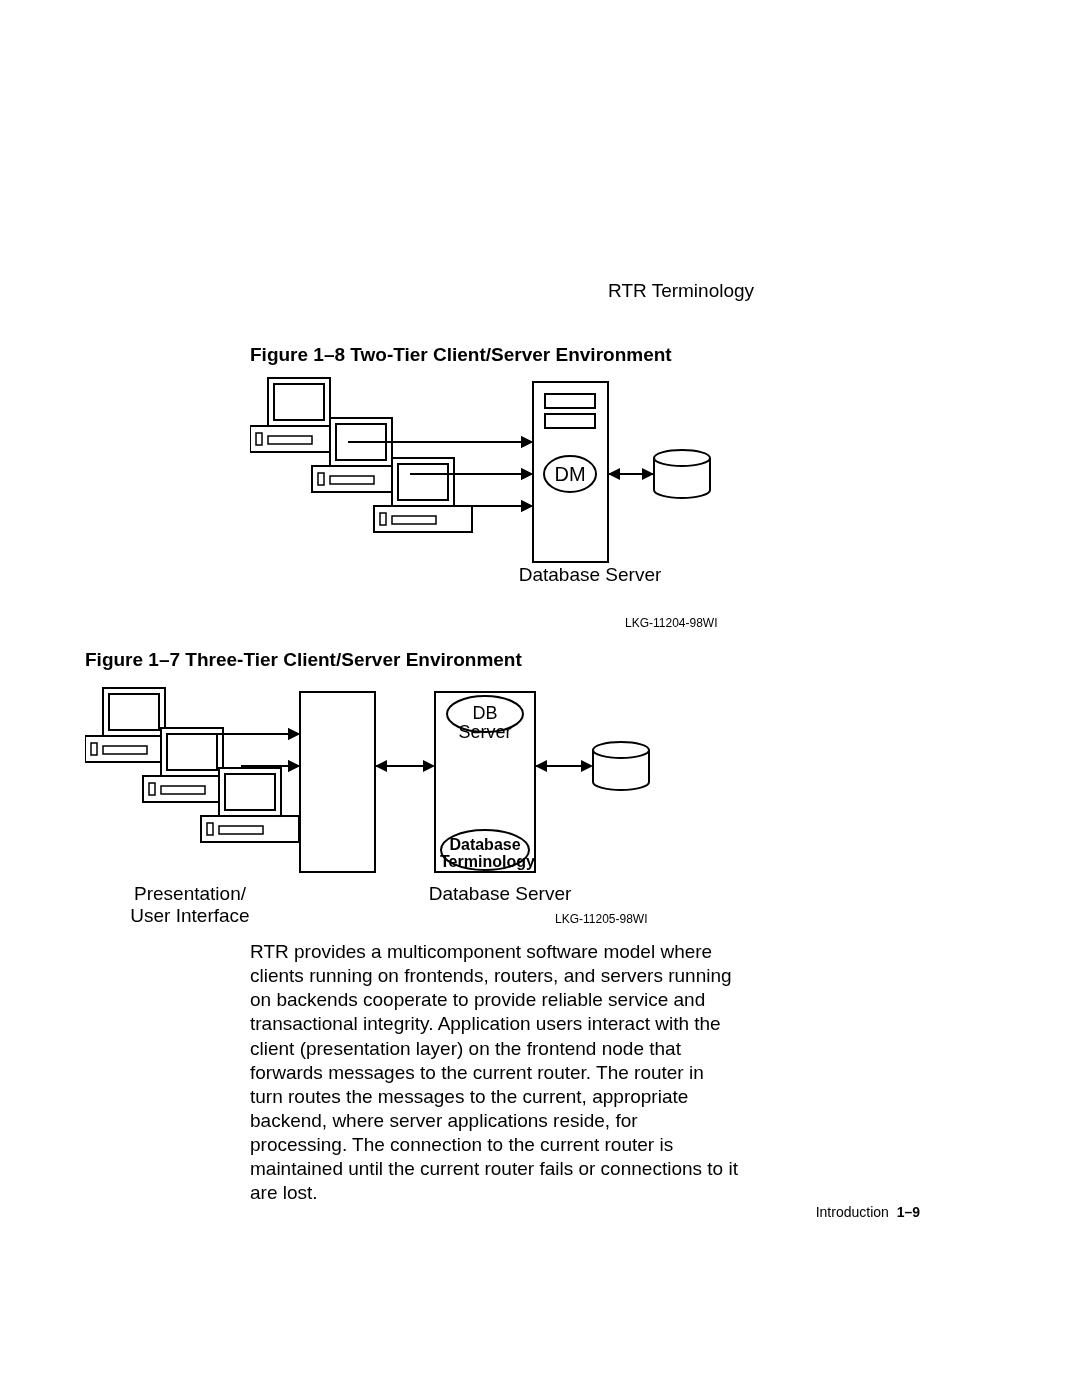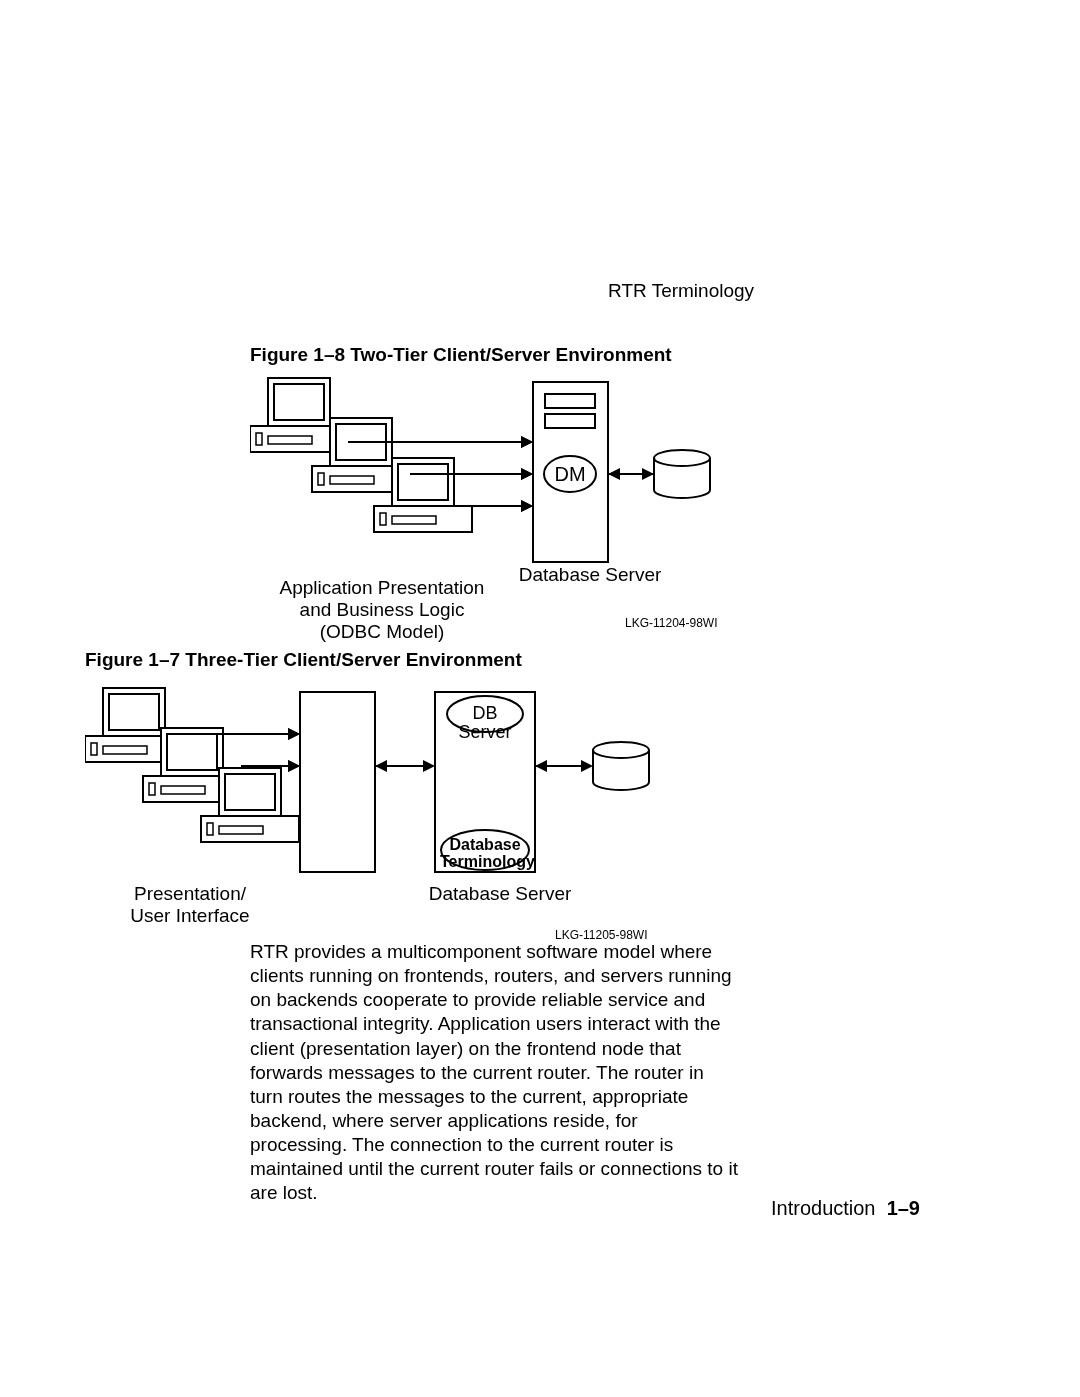--- a/index.html
+++ b/index.html
@@ -6,21 +6,21 @@
   body{width:1080px;height:1397px;position:relative;font-family:Helvetica,Arial,sans-serif;color:#000;}
   .page{position:absolute;left:0;top:0;width:1080px;height:1397px;border-radius:16px;}
   .rtr-term{position:absolute;left:608px;top:280px;font-size:19px;}
   .cap{position:absolute;font-weight:bold;font-size:19px;}
   .cap1{left:250px;top:344px;}
   .cap2{left:85px;top:649px;}
   .svgwrap{position:absolute;}
   .lbl{font-size:19px;text-align:center;position:absolute;line-height:1.15em;}
   .lkg{position:absolute;font-size:12px;}
   .body{position:absolute;left:250px;top:940px;width:488px;font-size:19px;line-height:1.27em;}
-  .footer{position:absolute;right:160px;bottom:177px;font-size:20px;}
+  .footer{position:absolute;right:160px;bottom:177px;font-size:14px;}
   .footer b{font-weight:bold;}
 </style>
 </head>
 <body>
 
 <div class="page">
 
   <div class="rtr-term">RTR Terminology</div>
 
   <div class="cap cap1">Figure 1–8   Two-Tier Client/Server Environment</div>
@@ -71,25 +71,20 @@
       <path d="M283 104 L271 98 L271 110 Z" fill="#000"></path>
       <path d="M283 136 L271 130 L271 142 Z" fill="#000"></path>
 
       <line x1="358" y1="104" x2="404" y2="104" stroke="#000" stroke-width="2"></line>
       <path d="M358 104 L370 98 L370 110 Z" fill="#000"></path>
       <path d="M404 104 L392 98 L392 110 Z" fill="#000"></path>
 
       <use href="#dbcyl" x="404" y="80"></use>
     </svg>
     <div class="lbl" style="left:260px;top:194px;width:160px;">Database Server</div>
-    <div class="lbl" style="left:22px;top:207px;width:220px;">
-      <span>Application Presentation</span><br>
-      <span>and Business Logic</span><br>
-      <span>(ODBC Model)</span>
-    </div>
     <div class="lkg" style="left:375px;top:246px;">LKG-11204-98WI</div>
   </div>
 
   <div class="cap cap2">Figure 1–7   Three-Tier Client/Server Environment</div>
 
   <div class="svgwrap" style="left:85px;top:680px;width:575px;height:250px;">
     <svg width="575" height="250" viewBox="0 0 575 250">
       <defs>
         <g id="pc2">
           <rect x="18" y="0" width="62" height="48" fill="#fff" stroke="#000" stroke-width="2"></rect>
@@ -238,21 +233,21 @@
     </div>
     <div class="lbl" style="left:355px;top:157px;width:90px;font-size:16px;line-height:1.05em;font-weight:bold;">
       <span>Database</span><br>
       <span>Terminology</span>
     </div>
     <div class="lbl" style="left:30px;top:203px;width:150px;">
       <span>Presentation/</span><br>
       <span>User Interface</span>
     </div>
     <div class="lbl" style="left:340px;top:203px;width:150px;">Database Server</div>
-    <div class="lkg" style="left:470px;top:232px;margin-top:16px;">LKG-11205-98WI</div>
+    <div class="lkg" style="left:470px;top:232px;">LKG-11205-98WI</div>
   </div>
 
   <div class="body">RTR provides a multicomponent software model where clients running on frontends, routers, and servers running on backends cooperate to provide reliable service and transactional integrity. Application users interact with the client (presentation layer) on the frontend node that forwards messages to the current router.  The router in turn routes the messages to the current, appropriate backend, where server applications reside, for processing.  The connection to the current router is maintained until the current router fails or connections to it are lost.</div>
 
   <div class="footer">
     <span>Introduction</span>&nbsp;&nbsp;<b>1–9</b>
   </div>
 
 </div>
 

